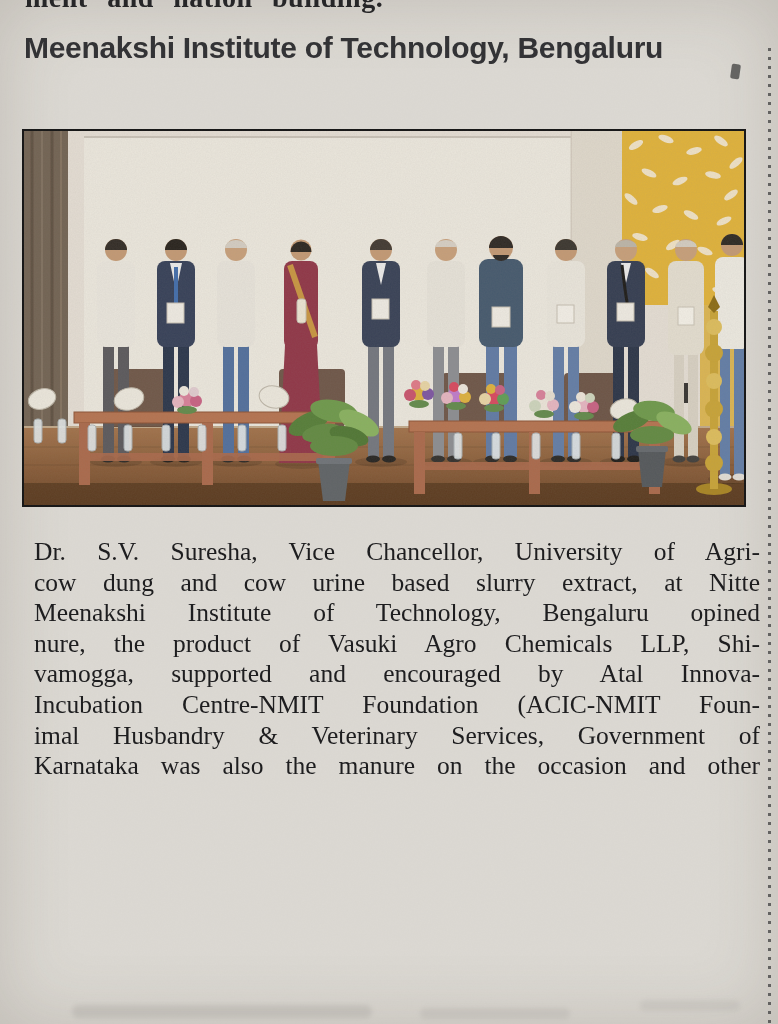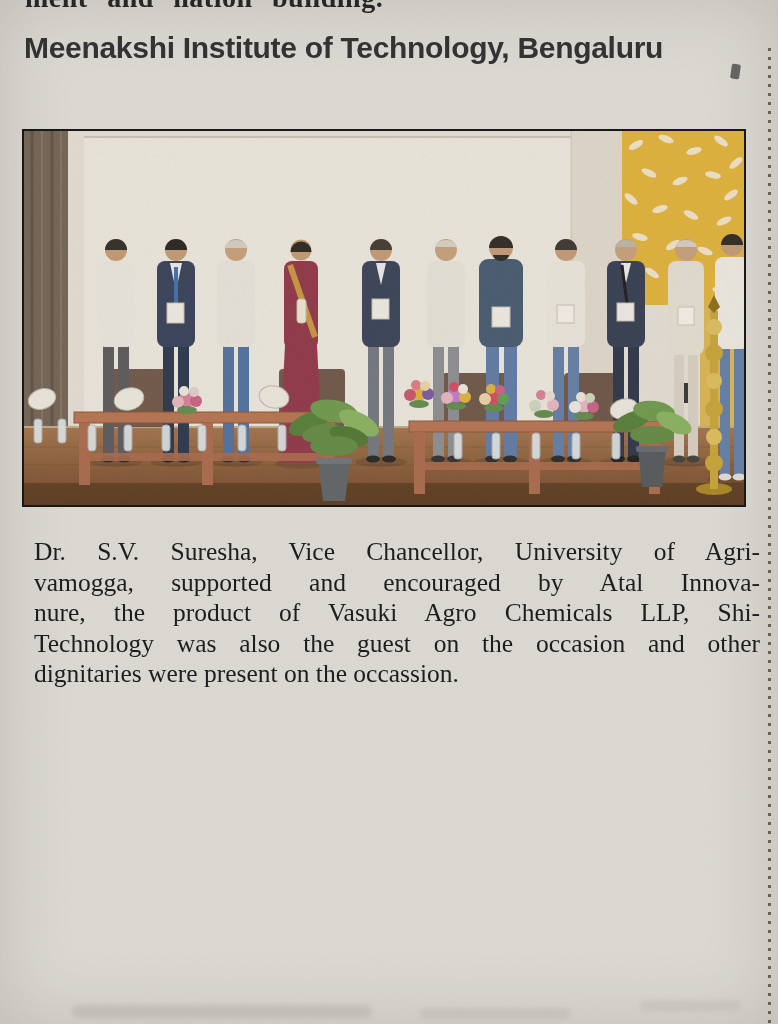--- a/index.html
+++ b/index.html
@@ -420,24 +420,27 @@
         <path d="M 690 164 L 696 176 L 690 182 L 684 176 Z" fill="#8a6a10"></path>
       </g>
 
       <rect x="0" y="0" width="720" height="374" fill="#b89868" opacity=".06"></rect>
       <rect x="0" y="0" width="720" height="374" filter="url(#grainF)" opacity=".35"></rect>
     </svg>
   </div>
 
   <div class="article">
     <div class="line">Dr. S.V. Suresha, Vice Chancellor, University of Agri-</div>
+    <div class="line">cow dung and cow urine based slurry extract, at Nitte</div>
+    <div class="line">Meenakshi Institute of Technology, Bengaluru opined</div>
+    <div class="line">nure, the product of Vasuki Agro Chemicals LLP, Shi-</div>
     <div class="line">vamogga, supported and encouraged by Atal Innova-</div>
-    <div class="line">nure, the product of Vasuki Agro Chemicals LLP, Shi-</div>
-    <div class="line">Technology was also the guest on the occasion and other</div>
-    <div class="line last">dignitaries were present on the occassion.</div>
+    <div class="line">Incubation Centre-NMIT Foundation (ACIC-NMIT Foun-</div>
+    <div class="line">imal Husbandry &amp; Veterinary Services, Government of</div>
+    <div class="line">Karnataka was also the manure on the occasion and other</div>
   </div>
 
   <div class="col-sep"></div>
 
   <div class="smudge s1"></div>
   <div class="smudge s2"></div>
   <div class="smudge s3"></div>
   <div class="mark"></div>
 
   <svg class="grain" width="778" height="1024" xmlns="http://www.w3.org/2000/svg">

